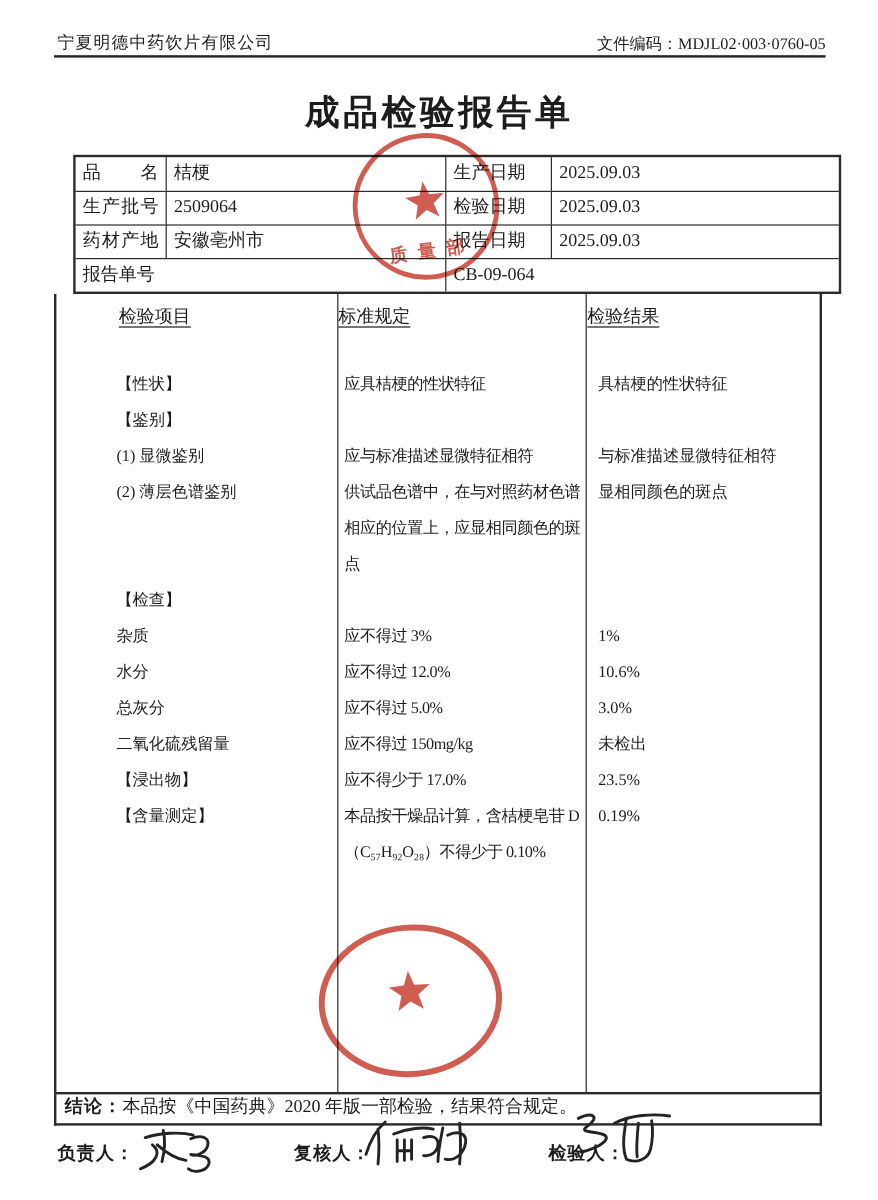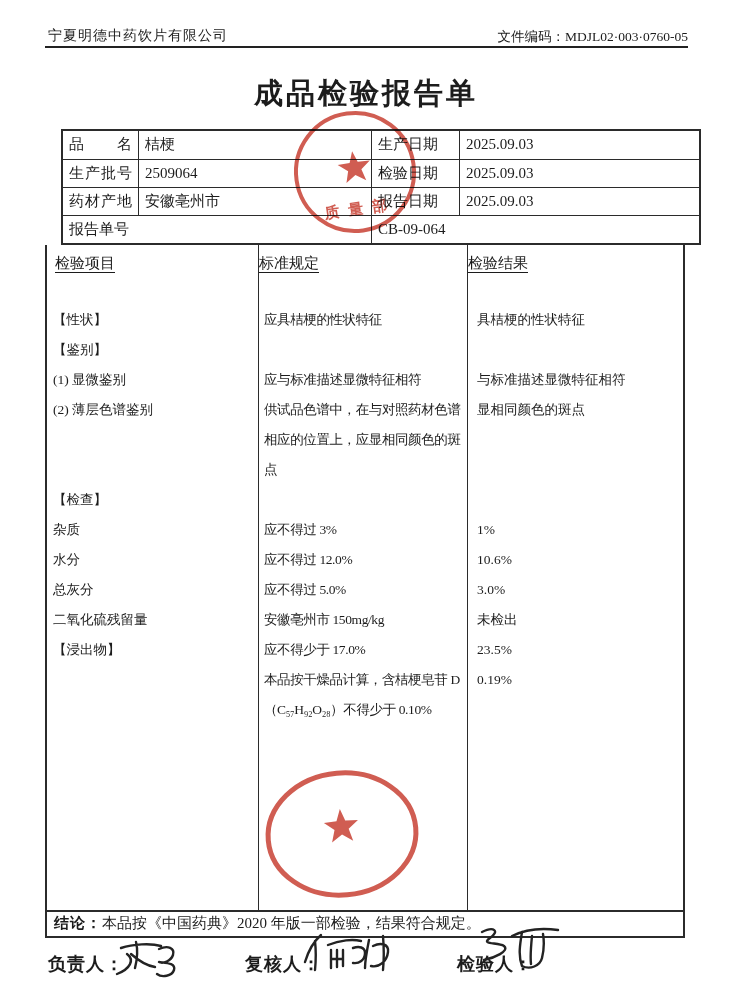--- a/index.html
+++ b/index.html
@@ -23,37 +23,37 @@
     white-space:nowrap;overflow:hidden;border-left:1.5px solid #2b2b2b;border-top:1.5px solid #2b2b2b;}
   .icell.c0{border-left:none;}
   .icell.r0{border-top:none;}
   .icell.jlabel{text-align:justify;text-align-last:justify;}
   .icell.span12{grid-column:1/3;}
   .icell.span34{grid-column:3/5;}
   
   .main-table{position:absolute;left:45px;top:245px;width:640px;height:667px;
     border:2px solid #2b2b2b;border-top:none;box-sizing:border-box;display:flex;}
   .mcol{height:100%;box-sizing:border-box;}
-  .mcol-item{width:212px;border-right:1.5px solid #2b2b2b;}
+  .mcol-item{width:212px;border-right:1.5px solid #2b2b2b;margin-left:44px;}
   .mcol-standard{width:209px;border-right:1.5px solid #2b2b2b;}
   .mcol-result{width:215px;}
   .mhead{height:30px;padding-top:9px;font-size:15px;box-sizing:border-box;text-align:left;}
   .mcol-item .mhead{text-align:left;padding-left:8px;}
   .mhead span{text-decoration:underline;text-underline-offset:4px;}
   .mlines{margin-top:30px;}
   .mline{height:30px;line-height:30px;font-size:13.5px;padding:0 6px;white-space:nowrap;}
   .mcol-standard .mline{letter-spacing:-0.4px;padding:0 5px;}
   .mcol-result .mline{padding:0 9px;}
   
   .conclusion{position:absolute;left:45px;top:912px;width:640px;height:26px;
     border:2px solid #2b2b2b;border-top:none;box-sizing:border-box;
     line-height:22px;padding-left:7px;font-size:15px;white-space:nowrap;}
   .conclusion b{letter-spacing:1px;}
   
-  .signer{position:absolute;top:952px;font-size:18px;font-weight:bold;letter-spacing:1px;}
+  .signer{position:absolute;top:952px;font-size:15px;font-weight:bold;letter-spacing:1px;}
   .sig-svg{position:absolute;}
   .sig-svg path{fill:none;stroke:#232323;stroke-width:2.4;stroke-linecap:round;stroke-linejoin:round;}
   
   .stamp{position:absolute;mix-blend-mode:multiply;opacity:.82;}
   .stamp *{fill:none;}
   .stamp .ring{stroke:#c6392b;}
   .stamp text{fill:#c6392b;stroke:none;font-family:"Liberation Serif","DejaVu Serif",serif;font-weight:bold;}
   .stamp .star{fill:#c6392b;}
 </style>
 </head>
@@ -94,37 +94,38 @@
         <div class="mline">(1) 显微鉴别</div>
         <div class="mline">(2) 薄层色谱鉴别</div>
         <div class="mline"></div>
         <div class="mline"></div>
         <div class="mline">【检查】</div>
         <div class="mline">杂质</div>
         <div class="mline">水分</div>
         <div class="mline">总灰分</div>
         <div class="mline">二氧化硫残留量</div>
         <div class="mline">【浸出物】</div>
+        <div class="mline">【含量测定】</div>
         <div class="mline"></div>
       </div>
   </div>
   <div class="mcol mcol-standard">
     <div class="mhead"><span>标准规定</span></div>
     <div class="mlines">
         <div class="mline">应具桔梗的性状特征</div>
         <div class="mline"></div>
         <div class="mline">应与标准描述显微特征相符</div>
         <div class="mline">供试品色谱中，在与对照药材色谱</div>
         <div class="mline">相应的位置上，应显相同颜色的斑</div>
         <div class="mline">点</div>
         <div class="mline"></div>
         <div class="mline">应不得过 3%</div>
         <div class="mline">应不得过 12.0%</div>
         <div class="mline">应不得过 5.0%</div>
-        <div class="mline">安徽亳州市 150mg/kg</div>
+        <div class="mline">应不得过 150mg/kg</div>
         <div class="mline">应不得少于 17.0%</div>
         <div class="mline">本品按干燥品计算，含桔梗皂苷 D</div>
         <div class="mline">（C₅₇H₉₂O₂₈）不得少于 0.10%</div>
       </div>
   </div>
   <div class="mcol mcol-result">
     <div class="mhead"><span>检验结果</span></div>
     <div class="mlines">
         <div class="mline">具桔梗的性状特征</div>
         <div class="mline"></div>

